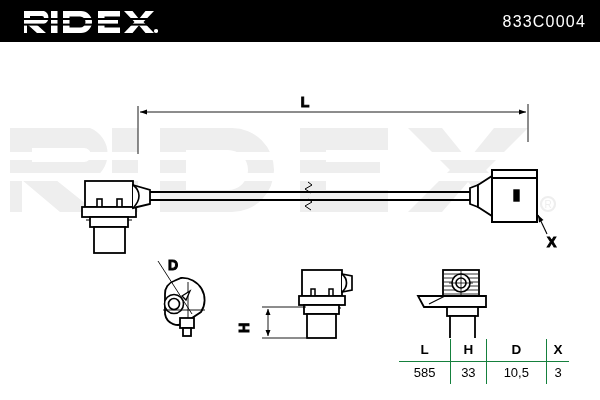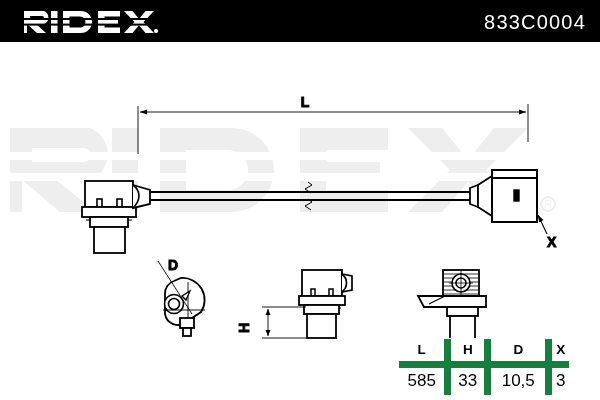--- a/index.html
+++ b/index.html
@@ -24,21 +24,21 @@
   }
   #brand-logo {
     position: absolute;
     left: 22px; top: 9px;
     width: 136px; height: 26px;
   }
   #part-number {
     position: absolute;
     right: 14px; top: 9px;
     color: #ffffff;
-    font-size: 20px;
+    font-size: 16px;
     letter-spacing: 1.2px;
     font-weight: 400;
     line-height: 26px;
   }
 
   
   #watermark {
     position: absolute;
     left: 0; top: 120px;
     width: 600px; height: 100px;
@@ -60,23 +60,23 @@
   }
   table.spec {
     border-collapse: collapse;
     width: 172px;
     background: #fff;
     border: 1.6px solid #000;
     border-radius: 5px;
     overflow: hidden;
   }
   table.spec td {
-    border: 7px solid #15803d;
+    border: 1px solid #15803d;
     text-align: center;
-    font-size: 17px;
+    font-size: 13px;
     padding: 3px 0 4px 0;
     color: #000;
     font-family: "Liberation Sans", sans-serif;
   }
   table.spec tr.hdr td {
     font-weight: bold;
     font-size: 13.5px;
   }
   table.spec tr td:first-child { border-left: none; }
   table.spec tr td:last-child  { border-right: none; }

